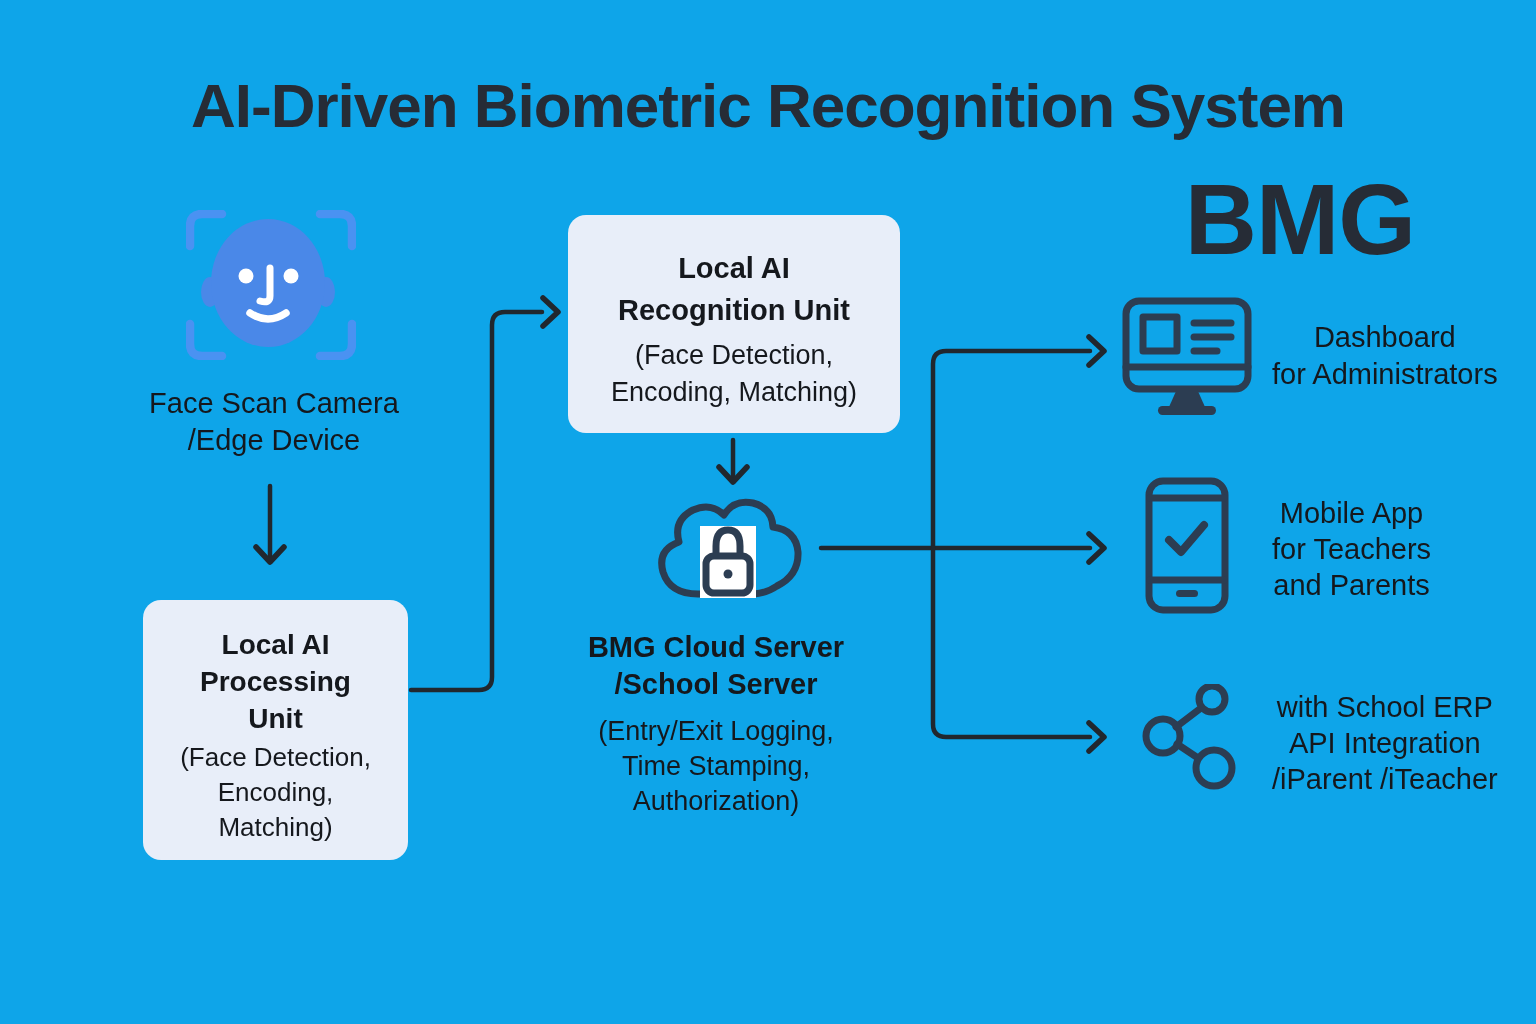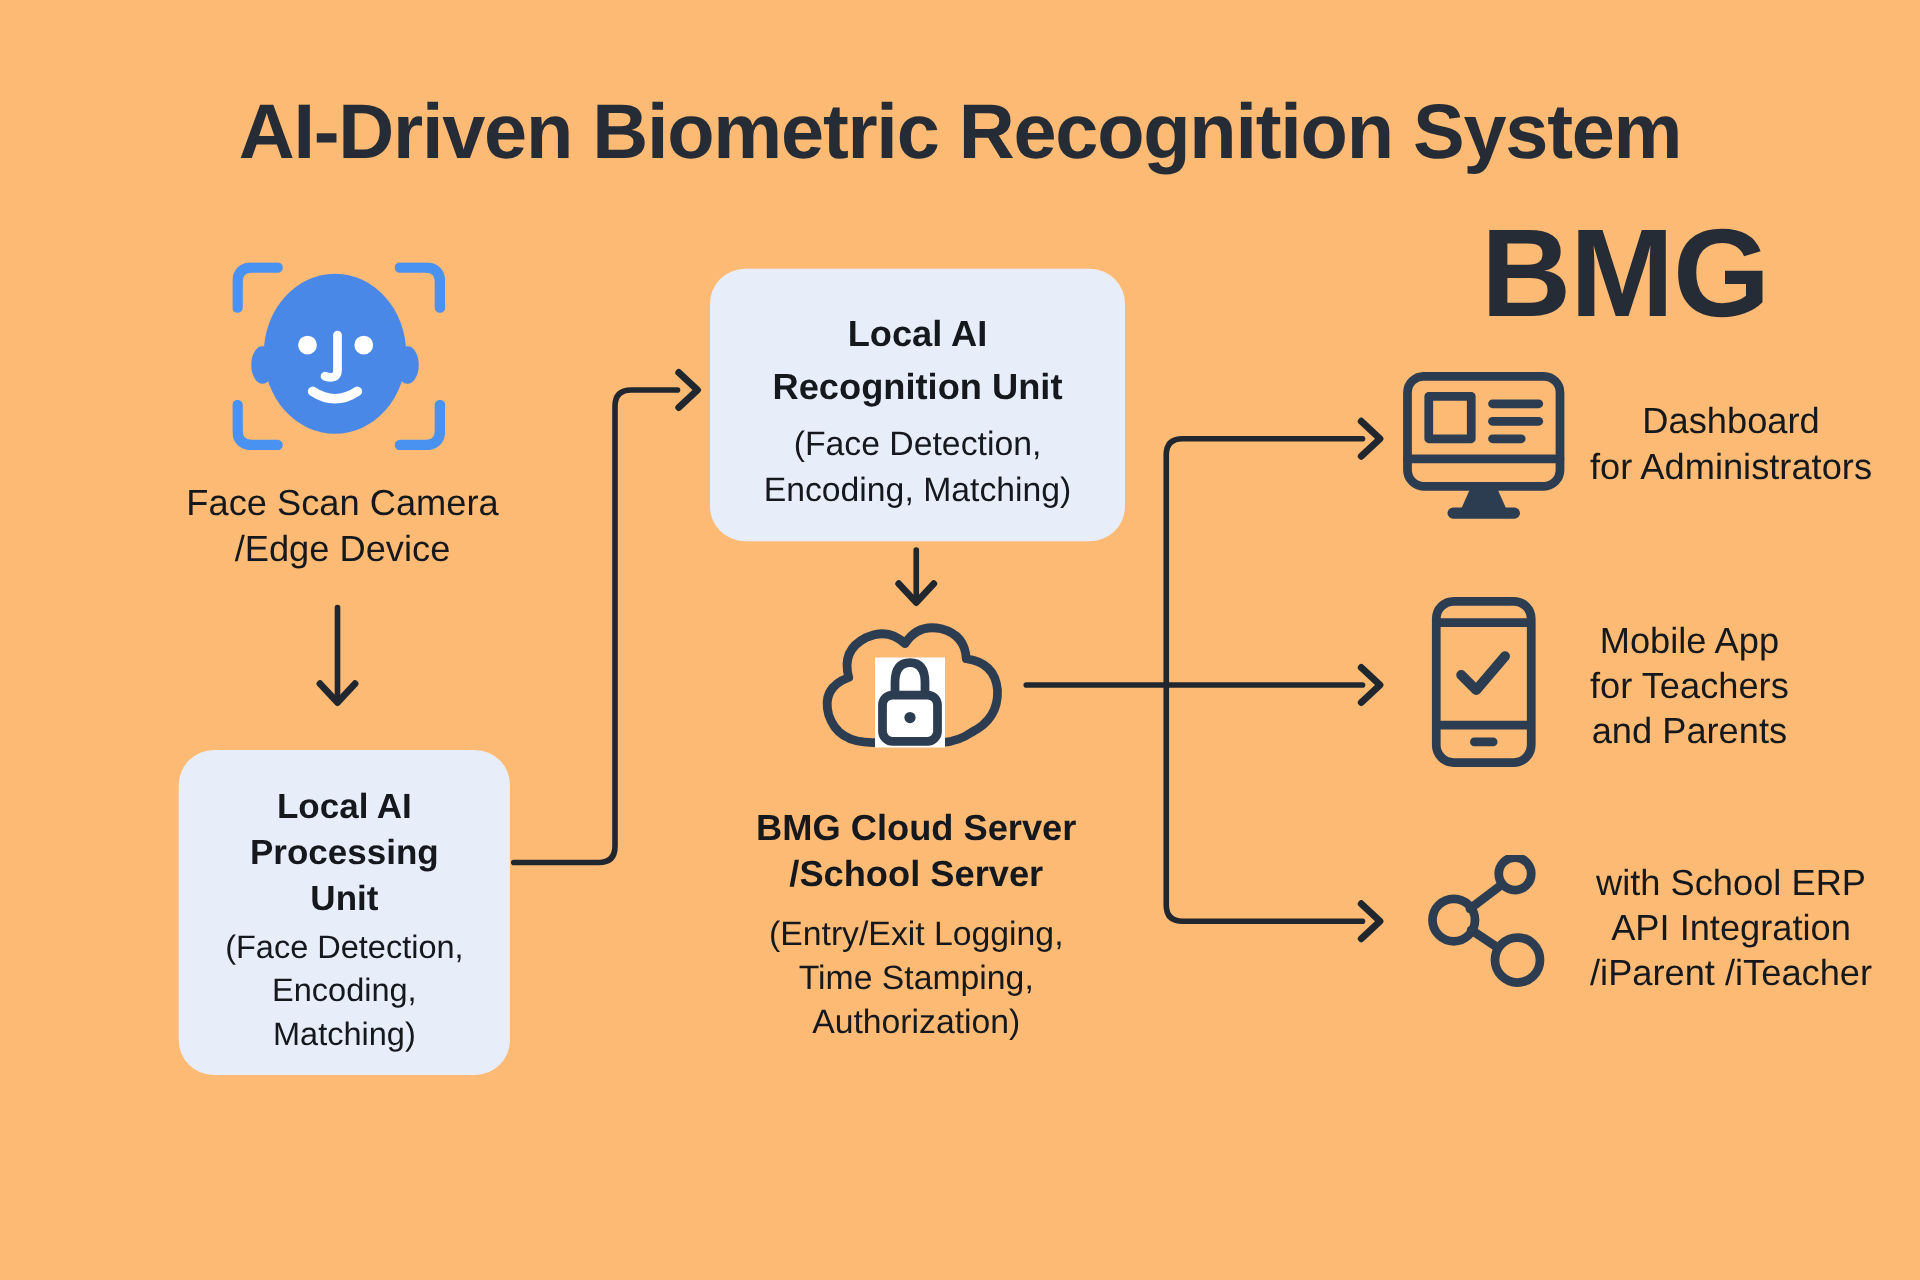--- a/index.html
+++ b/index.html
@@ -7,21 +7,21 @@
     --title-text:#262c36;
     --body-text:#15181d;
     --line-dark:#21272e;
     --icon-navy:#2c3d52;
     --box-fill:#e8eef9;
     --face-blue:#4a88e8;
     --bracket-blue:#4a92f2;
   }
   .stage {
     position:relative; width:1536px; height:1024px;
-    background:#fdba74; overflow:hidden;
+    background:#0ea5e9; overflow:hidden;
     font-family:"Liberation Sans", sans-serif;
     color:var(--body-text);
   }
   .abs { position:absolute; }
 
   .title {
     left:0; top:70px; width:1536px; text-align:center;
     font-size:62px; font-weight:700; letter-spacing:-1px;
     color:var(--title-text);
   }
@@ -34,33 +34,33 @@
   .flow-svg { left:0; top:0; width:1536px; height:1024px; }
   .flow-line { stroke:var(--line-dark); stroke-width:4.5; fill:none;
                stroke-linecap:round; stroke-linejoin:round; }
   .flow-head { stroke:var(--line-dark); stroke-width:5.5; fill:none;
                stroke-linecap:round; stroke-linejoin:round; }
 
   .node-label { text-align:center; color:var(--body-text); }
   .lbl-29 { font-size:29px; line-height:37px; }
 
   .box {
-    background:var(--box-fill); border-radius:28px; text-align:center;
+    background:var(--box-fill); border-radius:18px; text-align:center;
     color:var(--body-text); box-sizing:border-box;
   }
   .box-left { left:143px; top:600px; width:265px; height:260px; padding-top:26px; }
   .box-top  { left:568px; top:215px; width:332px; height:218px; padding-top:32px; }
   .box-left .b-line { font-size:28px; line-height:37px; font-weight:700; }
   .box-left .d-line { font-size:26px; line-height:35px; }
   .box-left .details { margin-top:3px; }
   .box-top .b-line { font-size:29px; line-height:42px; font-weight:700; }
   .box-top .d-line { font-size:27px; line-height:37px; }
   .box-top .details { margin-top:6px; }
 
-  .cloud-label { left:543px; top:629px; width:380px;margin-top:16px; }
+  .cloud-label { left:526px; top:629px; width:380px; }
   .cloud-label .b-line { font-size:29px; line-height:37px; font-weight:700; }
   .cloud-label .d-line { font-size:27px; line-height:35px; }
   .cloud-label .details { margin-top:11px; }
 
   .out-label { text-align:center; font-size:29px; line-height:36px; color:var(--body-text); white-space:nowrap; }
   .out-dashboard { left:1272px; top:319px; line-height:37px; }
   .out-mobile    { left:1272px; top:495px; }
   .out-api       { left:1272px; top:689px; }
 
   .icon-stroke { stroke:var(--icon-navy); fill:none; stroke-width:7;

